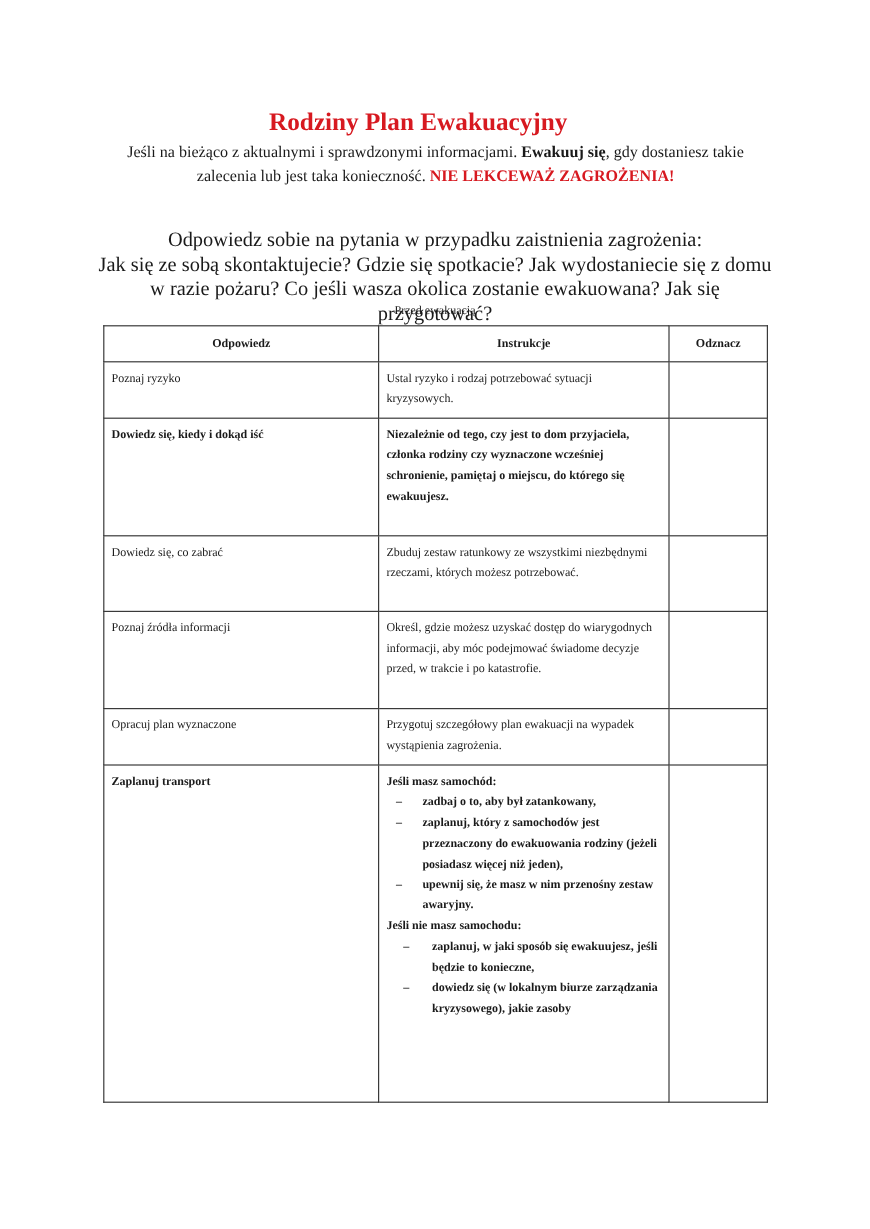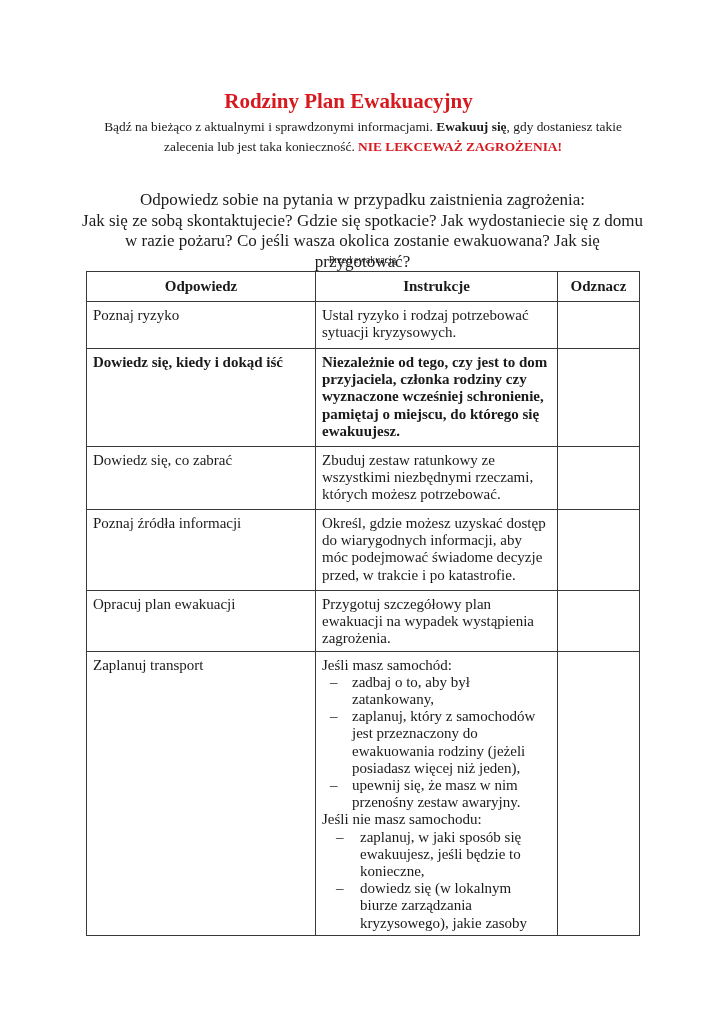--- a/index.html
+++ b/index.html
@@ -55,21 +55,21 @@
       font-size: 10px;
       font-weight: normal;
       line-height: 18px;
     }
     table.plan {
       position: absolute;
       top: 271px;
       left: 86px;
       width: 553px;
       border-collapse: collapse;
-      font-size: 15px;
+      font-size: 10px;
       line-height: 17.2px;
       table-layout: fixed;
     }
     table.plan th, table.plan td {
       border: 1.5px solid #3a3a3a;
       vertical-align: top;
       padding: 5px 6px 3px 6px;
       text-align: left;
     }
     table.plan th {
@@ -79,21 +79,21 @@
       height: 18px;
     }
     col.c1 { width: 229px; }
     col.c2 { width: 242px; }
     col.c3 { width: 82px; }
     tr.r1 td { height: 38px; }
     tr.r2 td { height: 89px; font-weight: bold; }
     tr.r3 td { height: 54px; margin-left: 34px; }
     tr.r4 td { height: 72px; }
     tr.r5 td { height: 38px; }
-    tr.r6 td { height: 272px; }
+    tr.r6 td { height: 272px; font-weight: bold; }
     ul.dash {
       list-style: none;
       margin: 0;
       padding: 0 0 0 30px;
     }
     ul.dash li {
       position: relative;
       padding-left: 0;
     }
     ul.dash li .dash-mark {
@@ -106,21 +106,21 @@
     }
     ul.dash.deep li .dash-mark {
       left: -24px;
     }
   </style>
 </head>
 <body>
 
 <div class="page-title">Rodziny Plan Ewakuacyjny</div>
 
-<div class="intro"><span>Bądź na bieżąco z aktualnymi i sprawdzonymi informacjami. </span><b>Ewakuuj się</b><span>, gdy dostaniesz takie zalecenia lub jest taka konieczność. </span><span class="warn">NIE LEKCEWAŻ ZAGROŻENIA!</span></div>
+<div class="intro"><span>Jeśli na bieżąco z aktualnymi i sprawdzonymi informacjami. </span><b>Ewakuuj się</b><span>, gdy dostaniesz takie zalecenia lub jest taka konieczność. </span><span class="warn">NIE LEKCEWAŻ ZAGROŻENIA!</span></div>
 
 <div class="questions">
   <div>Odpowiedz sobie na pytania w przypadku zaistnienia zagrożenia:</div>
   <div>Jak się ze sobą skontaktujecie? Gdzie się spotkacie? Jak wydostaniecie się z domu w razie pożaru? Co jeśli wasza okolica zostanie ewakuowana? Jak się przygotować?</div>
 </div>
 
 <div class="section-title">Przed ewakuacją</div>
 
 <table class="plan">
   <colgroup>
@@ -150,21 +150,21 @@
       <td>Dowiedz się, co zabrać</td>
       <td>Zbuduj zestaw ratunkowy ze wszystkimi niezbędnymi rzeczami, których możesz potrzebować.</td>
       <td></td>
     </tr>
     <tr class="r4">
       <td>Poznaj źródła informacji</td>
       <td>Określ, gdzie możesz uzyskać dostęp do wiarygodnych informacji, aby móc podejmować świadome decyzje przed, w trakcie i po katastrofie.</td>
       <td></td>
     </tr>
     <tr class="r5">
-      <td>Opracuj plan ewakuacji</td>
+      <td>Opracuj plan wyznaczone</td>
       <td>Przygotuj szczegółowy plan ewakuacji na wypadek wystąpienia zagrożenia.</td>
       <td></td>
     </tr>
     <tr class="r6">
       <td>Zaplanuj transport</td>
       <td>
         <div>Jeśli masz samochód:</div>
         <ul class="dash">
           <li><span class="dash-mark">–</span><span>zadbaj o to, aby był zatankowany,</span></li>
           <li><span class="dash-mark">–</span><span>zaplanuj, który z samochodów jest przeznaczony do ewakuowania rodziny (jeżeli posiadasz więcej niż jeden),</span></li>

